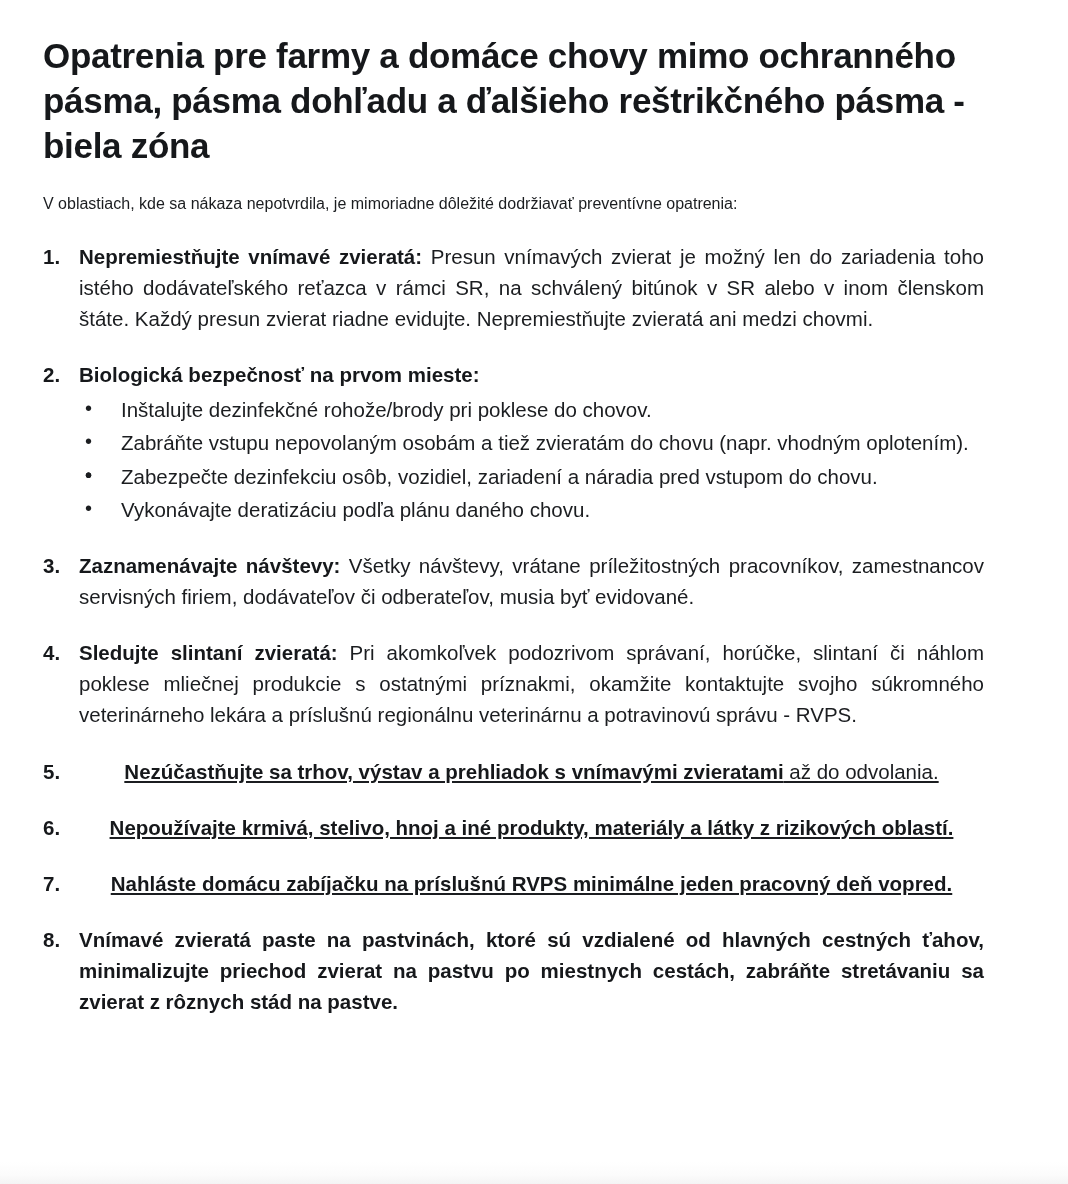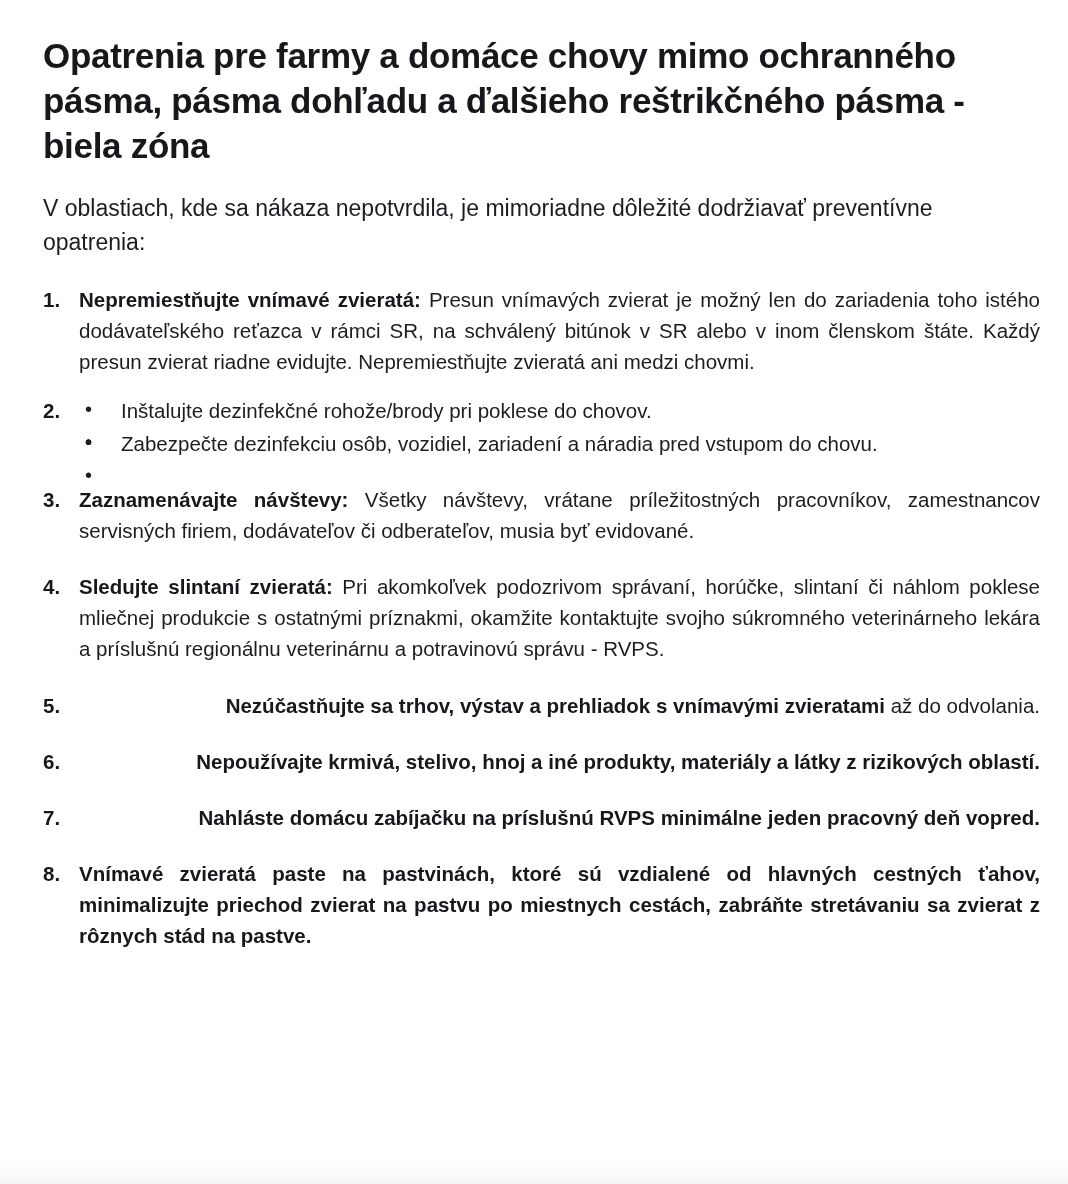--- a/index.html
+++ b/index.html
@@ -14,38 +14,38 @@
     color: #17181a;
     overflow: hidden;
     position: relative;
   }
 
   .page {
     position: relative;
     width: 1068px;
     height: 1184px;
     box-sizing: border-box;
-    padding: 34px 28px 0 43px;
+    padding: 34px 84px 0 43px;
     background: #ffffff;
   }
 
   
   .doc-title {
     font-size: 35px;
     font-weight: 700;
     line-height: 1.28;
     letter-spacing: -0.3px;
     margin: 0 0 24px 0;
     color: #16181b;
     max-width: 980px;
   }
 
   
   .intro {
-    font-size: 23px;
+    font-size: 16px;
     line-height: 1.45;
     margin: 0 0 20px 0;
     color: #1b1d20;
     max-width: 968px;
   }
 
   
   ol.main-list {
     list-style: none;
     margin: 0;
@@ -69,21 +69,21 @@
     top: 0;
     font-weight: 700;
     font-size: 20.5px;
     color: #16181b;
   }
 
   .item-body { display: block; margin-top: 25px; }
   .item-body b, .lead { font-weight: 700; color: #16181b; }
 
   
-  li.single .item-body { text-align: right; }
+  li.single .item-body { text-align: center; text-decoration: underline; }
 
   
   ul.sub-list {
     list-style: none;
     margin: 4px 0 0 0;
     padding: 0;
   }
   ul.sub-list > li {
     position: relative;
     padding-left: 42px;
@@ -123,27 +123,28 @@
 
   <p class="intro">V oblastiach, kde sa nákaza nepotvrdila, je mimoriadne dôležité dodržiavať preventívne opatrenia:</p>
 
   <ol class="main-list" id="main-list">
       <li>
         <span class="item-num">1.</span>
         <span class="item-body"><b class="lead">Nepremiestňujte vnímavé zvieratá:</b><span> Presun vnímavých zvierat je možný len do zariadenia toho istého dodávateľského reťazca v rámci SR, na schválený bitúnok v SR alebo v inom členskom štáte. Každý presun zvierat riadne evidujte. Nepremiestňujte zvieratá ani medzi chovmi.</span></span>
       </li>
       <li>
         <span class="item-num">2.</span>
+        <span class="item-body"><b class="lead">Biologická bezpečnosť na prvom mieste:</b></span>
         <ul class="sub-list">
           <li class="nojust"><span class="bullet-dot">•</span><span>Inštalujte dezinfekčné rohože/brody pri poklese do chovov.</span></li>
-          <li class="nojust"><span class="bullet-dot">•</span></li>
+          <li class="nojust"><span class="bullet-dot">•</span><span>Zabráňte vstupu nepovolaným osobám a tiež zvieratám do chovu (napr. vhodným oplotením).</span></li>
           <li><span class="bullet-dot">•</span></li>
           <li class="nojust"><span class="bullet-dot">•</span></li>
           <li class="nojust"><span class="bullet-dot">•</span><span>Zabezpečte dezinfekciu osôb, vozidiel, zariadení a náradia pred vstupom do chovu.</span></li>
-          <li class="nojust"><span class="bullet-dot">•</span></li>
+          <li class="nojust"><span class="bullet-dot">•</span><span>Vykonávajte deratizáciu podľa plánu daného chovu.</span></li>
         </ul>
       </li>
       <li>
         <span class="item-num">3.</span>
         <span class="item-body"><b class="lead">Zaznamenávajte návštevy:</b><span> Všetky návštevy, vrátane príležitostných pracovníkov, zamestnancov servisných firiem, dodávateľov či odberateľov, musia byť evidované.</span></span>
       </li>
       <li>
         <span class="item-num">4.</span>
         <span class="item-body"><b class="lead">Sledujte slintaní zvieratá:</b><span> Pri akomkoľvek podozrivom správaní, horúčke, slintaní či náhlom poklese mliečnej produkcie s ostatnými príznakmi, okamžite kontaktujte svojho súkromného veterinárneho lekára a príslušnú regionálnu veterinárnu a potravinovú správu - RVPS.</span></span>
       </li>

